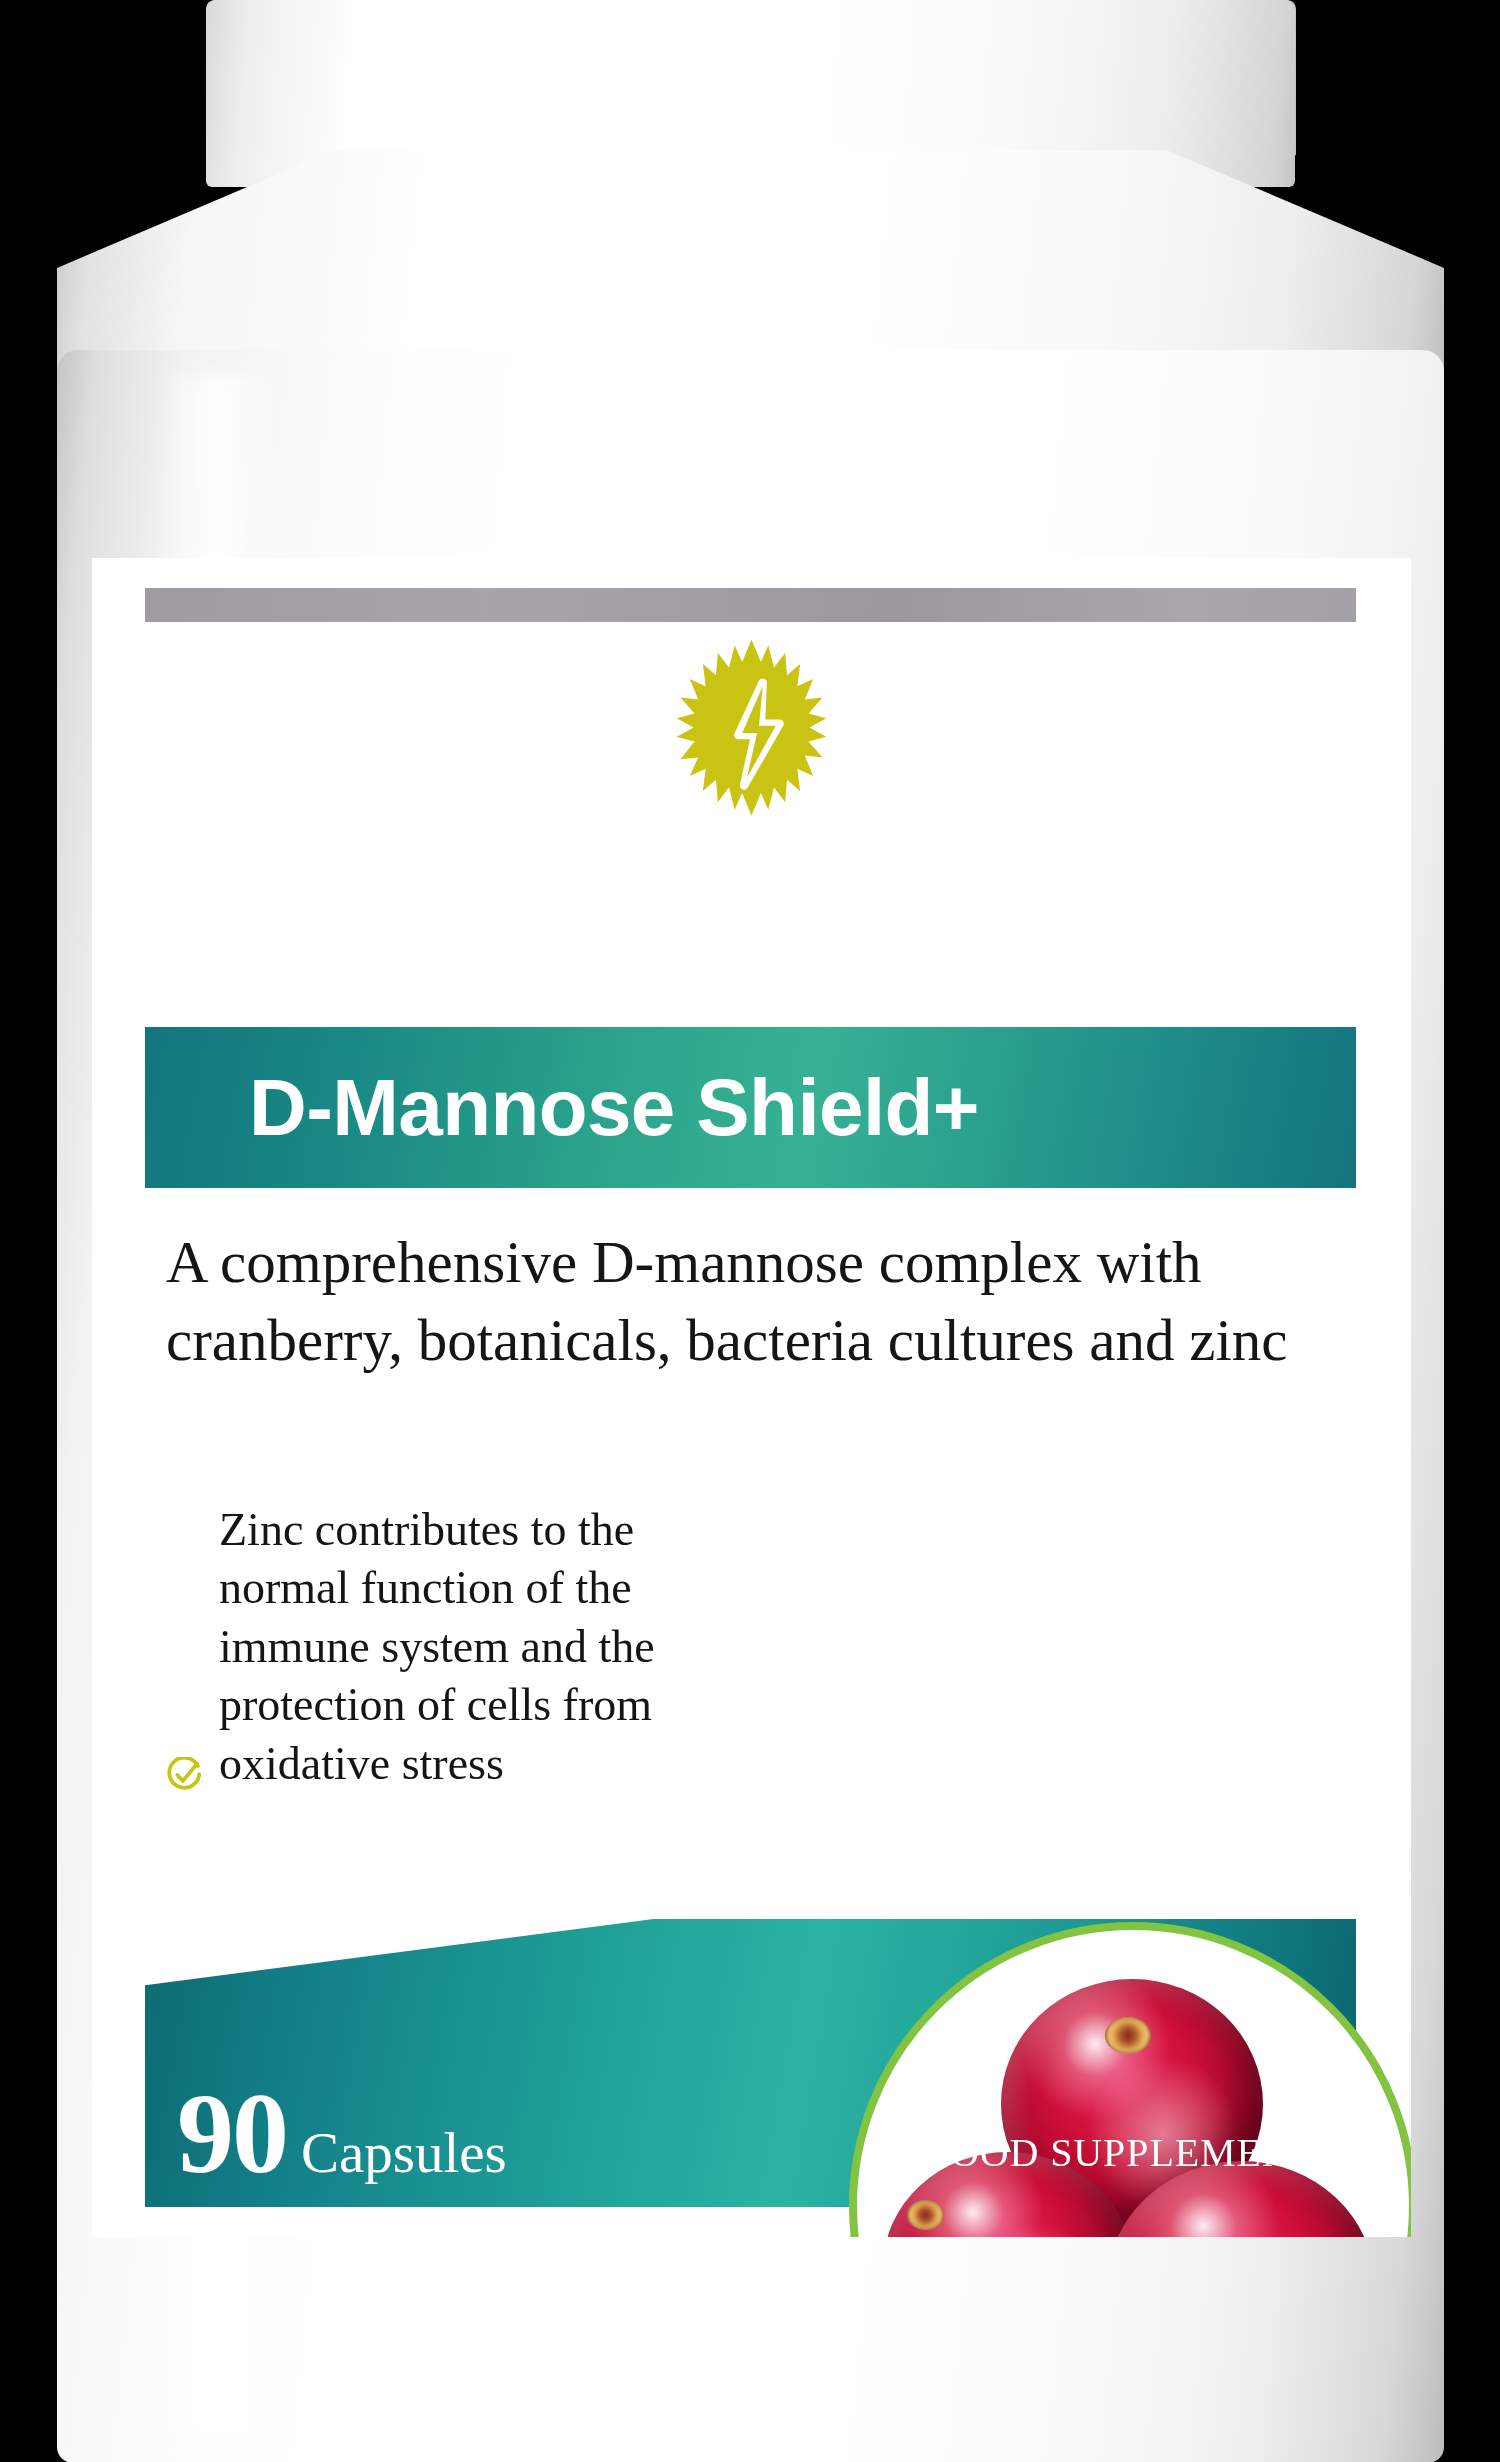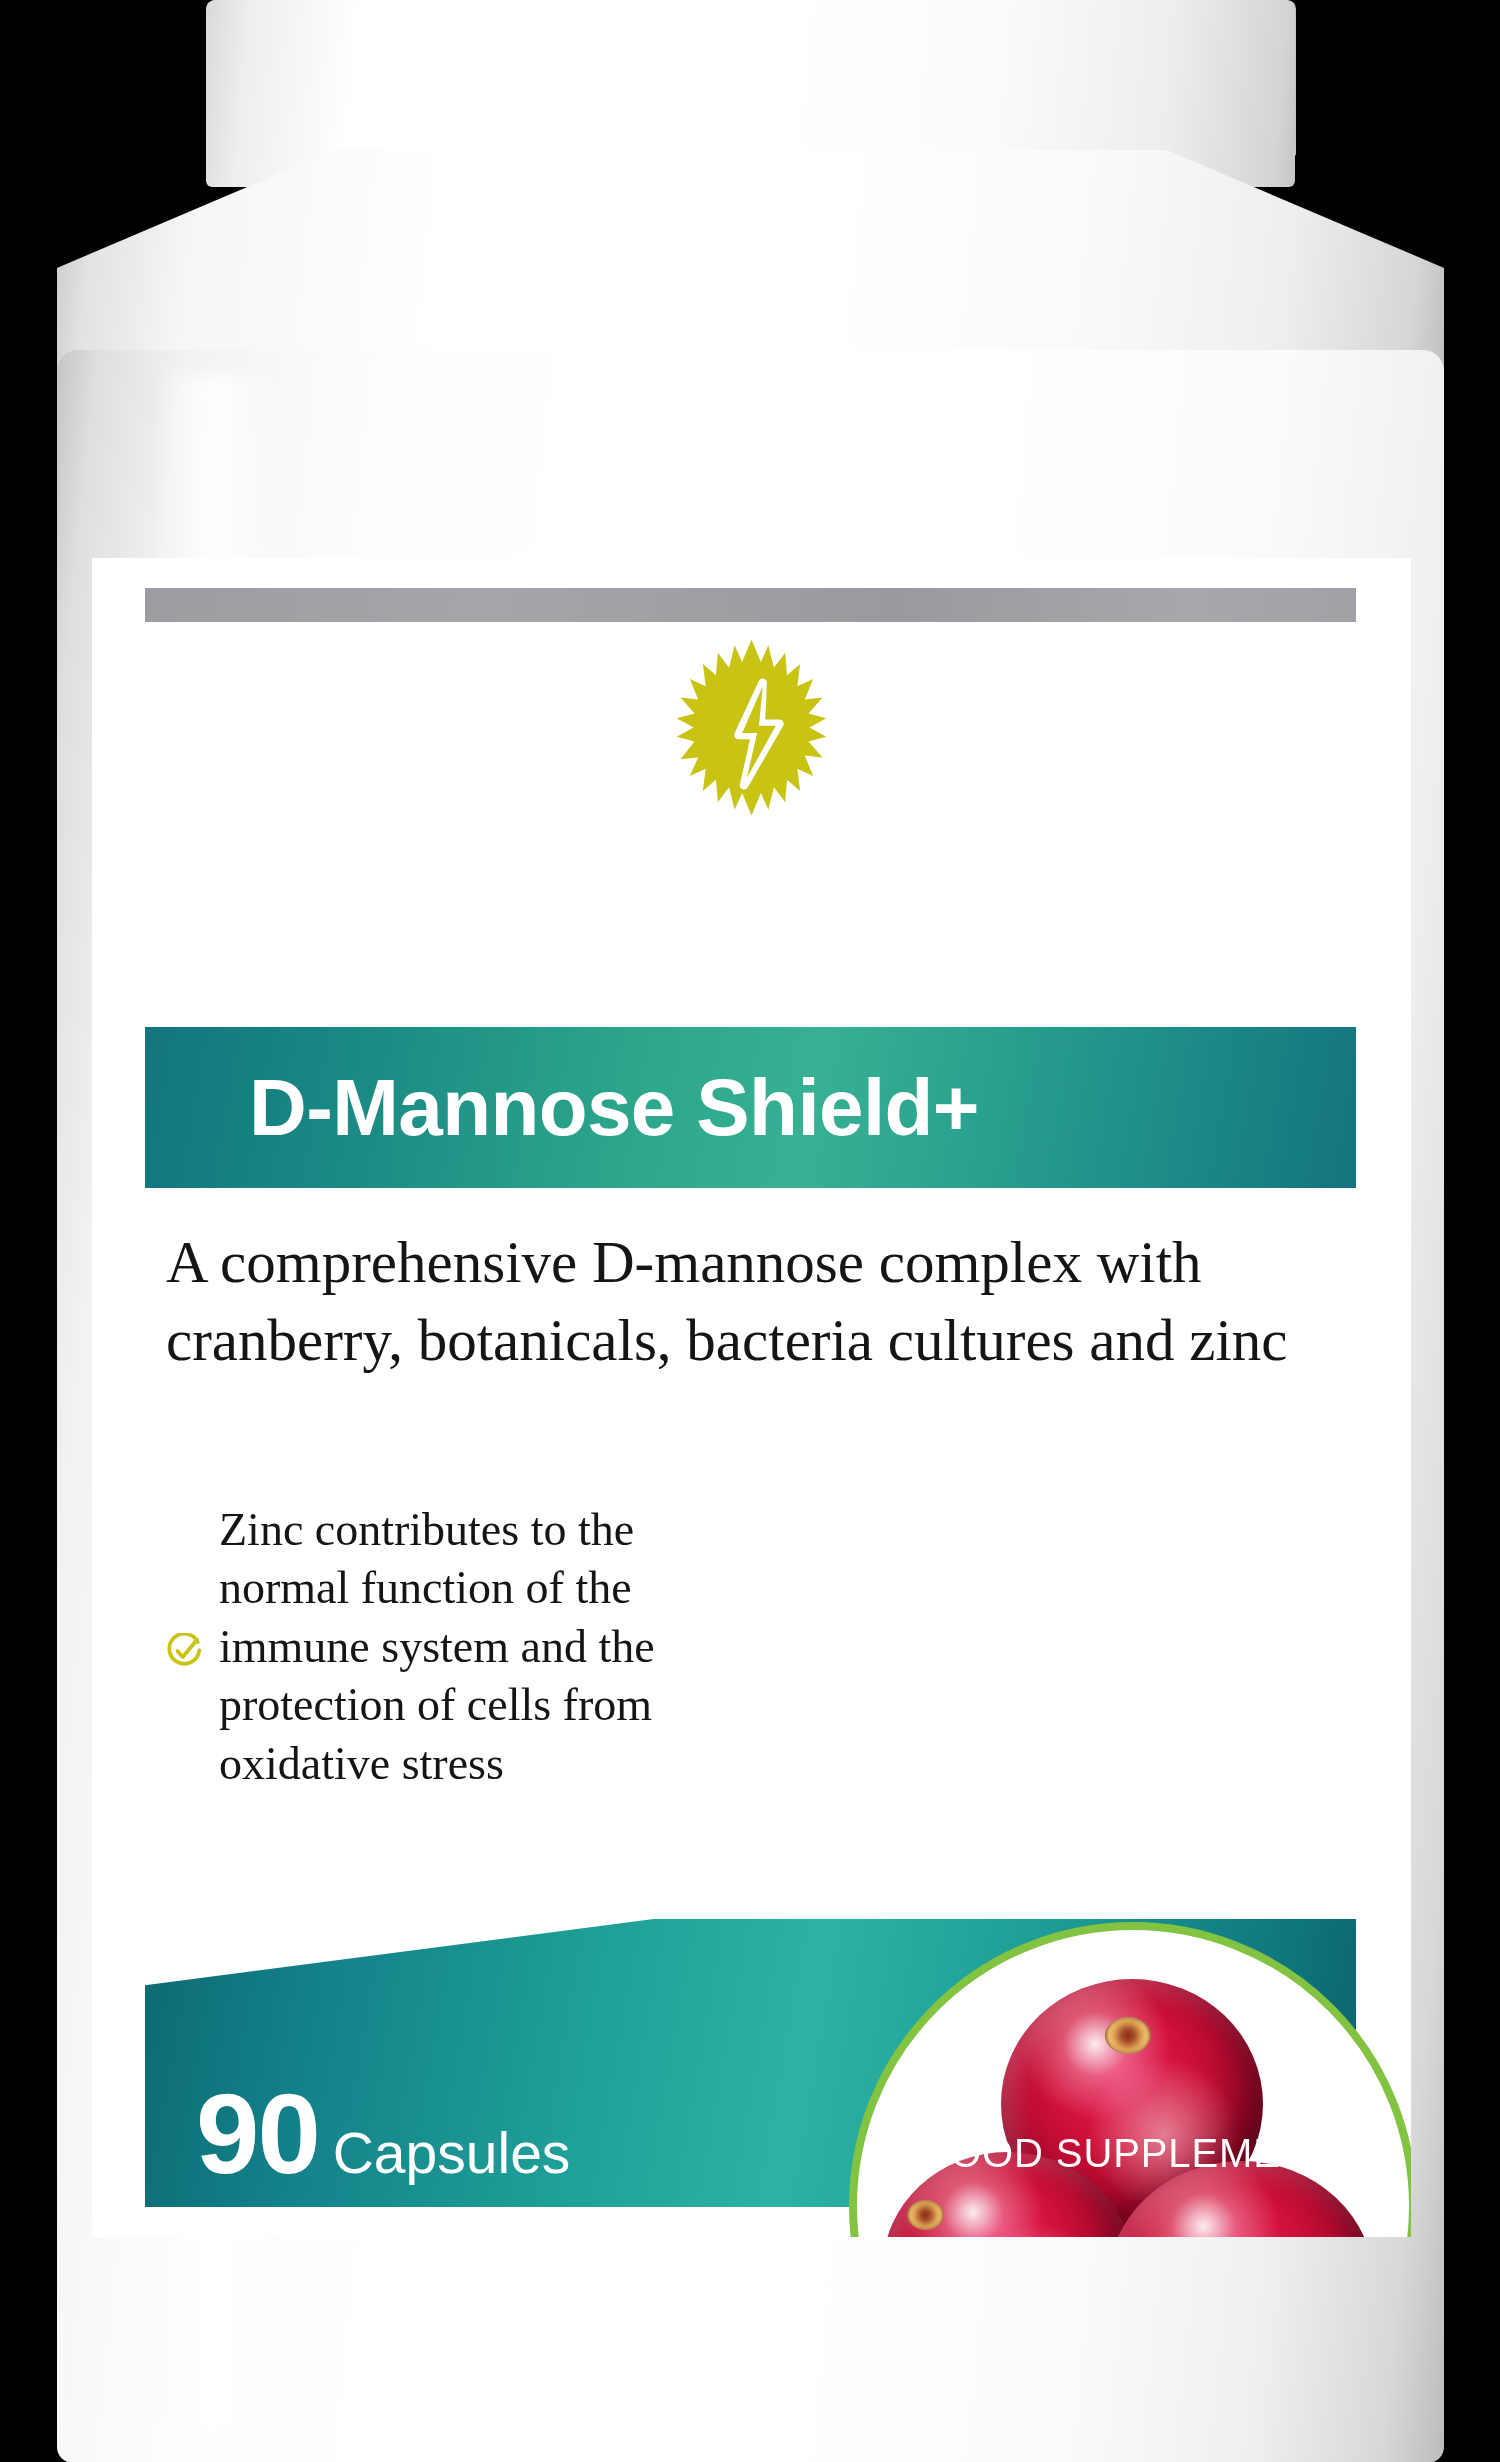--- a/index.html
+++ b/index.html
@@ -166,21 +166,21 @@
   }
 
   
   .bullet-row {
     position: absolute;
     left: 75px;
     top: 943px;
     width: 599px;
     display: flex;
     gap: 16px;
-    align-items: center;
+    align-items: flex-end;
   }
   .check-icon { flex: 0 0 auto; width: 36px; height: 36px; margin-top: 8.7px; }
   .bullet-text {
     font-family: "Liberation Serif", serif;
     font-size: 46px;
     line-height: 1.27;
     color: #151515;
     width: 549px;
   }
 
@@ -234,26 +234,27 @@
     left: 53px;
     top: 1361px;
     width: 1211px;
     height: 288px;
     background: linear-gradient(100deg, #0d6a72 0%, #138089 14%, #1e9f97 36%, #2cb3a3 54%, #1b9a94 74%, #0f737c 92%, #0b626c 100%);
     clip-path: polygon(0% 23%, 42% 0%, 100% 0%, 100% 100%, 0% 100%);
     z-index: 3;
   }
   .band-content {
     position: absolute;
-    left: 68px;
+    left: 49px;
     top: 1361px;
     width: 1211px;
     height: 288px;
     z-index: 7;
     pointer-events: none;
+    font-family: Liberation Serif, serif;
   }
   .qty-wrap {
     position: absolute;
     left: 36px;
     bottom: 22.5px;
     display: flex;
     align-items: baseline;
     gap: 13.7px;
   }
   .qty-num {

